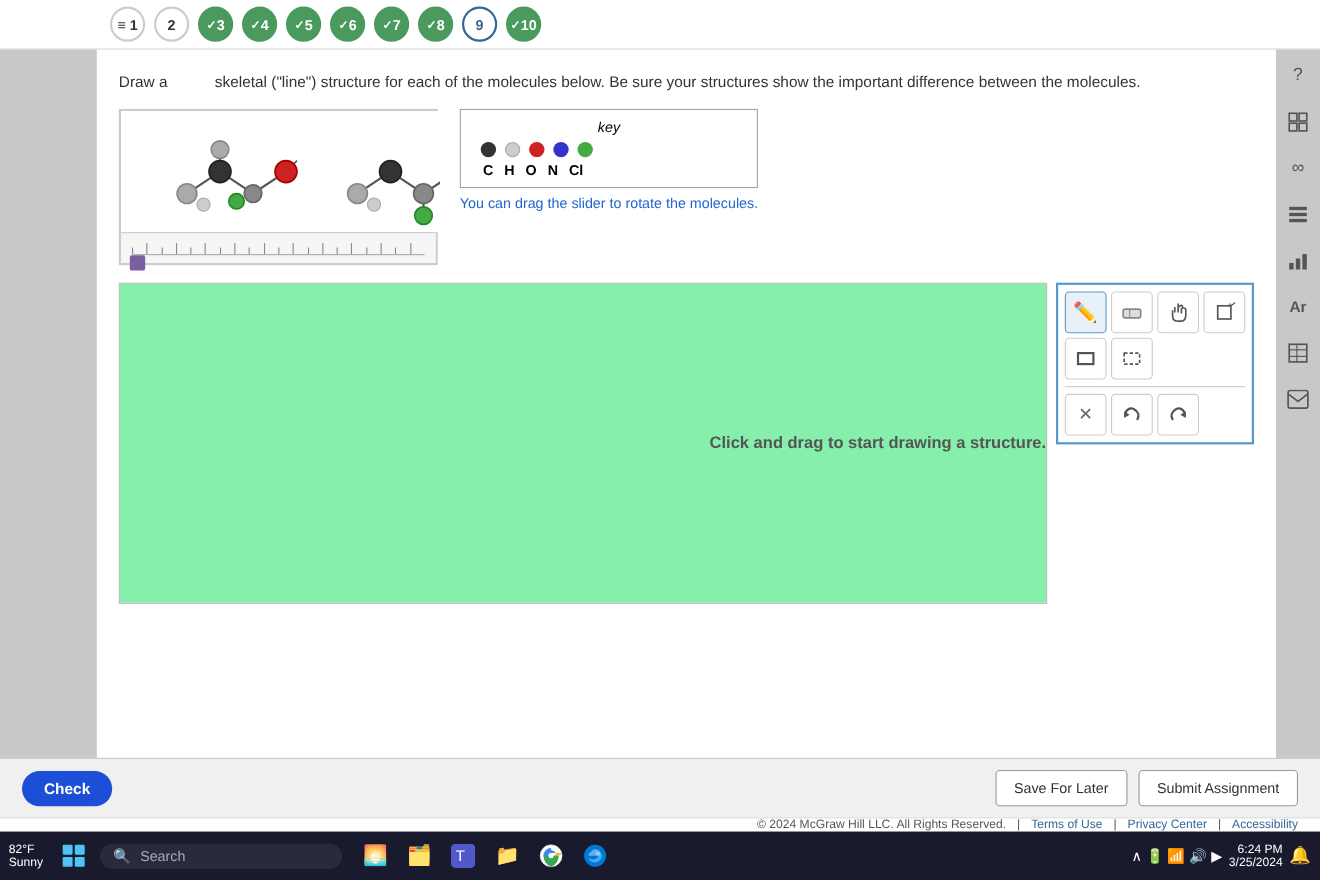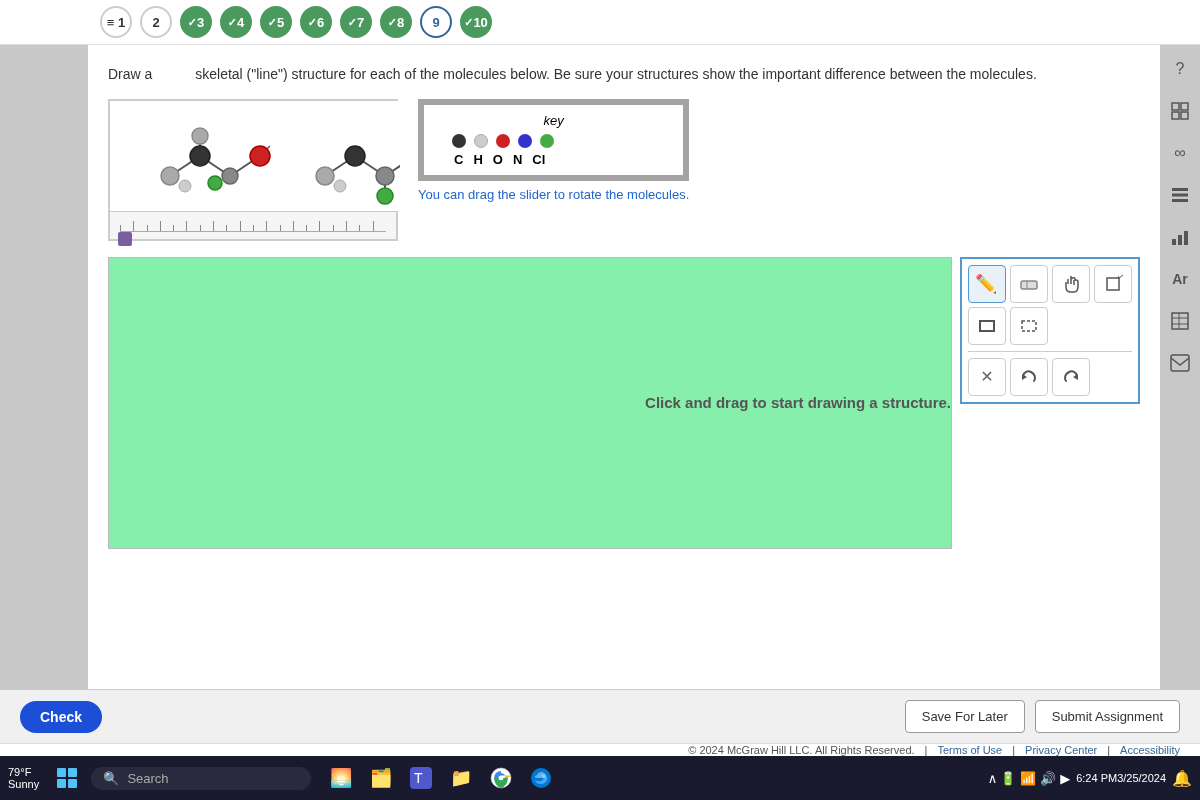--- a/index.html
+++ b/index.html
@@ -119,22 +119,22 @@
       position: absolute;
       left: 8px;
       width: 14px; height: 14px;
       background: #7a5fa0;
       border-radius: 2px;
       cursor: pointer;
     }
 
     
     .key-panel {
-      border: 6px solid #a3a3a3;
-      padding: 8px 28px;
+      border: 1px solid #a3a3a3;
+      padding: 8px 18px;
       background: white;
       font-size: 13px;
     }
 
     .key-title {
       text-align: center;
       font-style: italic;
       margin-bottom: 6px;
     }
 
@@ -328,21 +328,21 @@
       margin-left: auto;
       display: flex;
       align-items: center;
       gap: 6px;
       color: white;
       font-size: 11px;
     }
 
     .taskbar-time {
       display: flex;
-      flex-direction: row;
+      flex-direction: column;
       text-align: right;
       color: white;
       font-size: 11px;
     }
   </style>
 </head>
 <body>
 
 <div class="main-container">
 
@@ -582,21 +582,21 @@
     <a class="footer-link">Terms of Use</a>
     <span>|</span>
     <a class="footer-link">Privacy Center</a>
     <span>|</span>
     <a class="footer-link">Accessibility</a>
   </div>
 
   <div class="taskbar">
 
     <div class="taskbar-weather">
-      <span>79°F</span>
+      <span>82°F</span>
       <span>Sunny</span>
     </div>
 
     <div class="taskbar-start">
       <div class="win-logo">
         <div style="background:#4fc3f7;"></div>
         <div style="background:#4fc3f7;"></div>
         <div style="background:#4fc3f7;"></div>
         <div style="background:#4fc3f7;"></div>
       </div>

